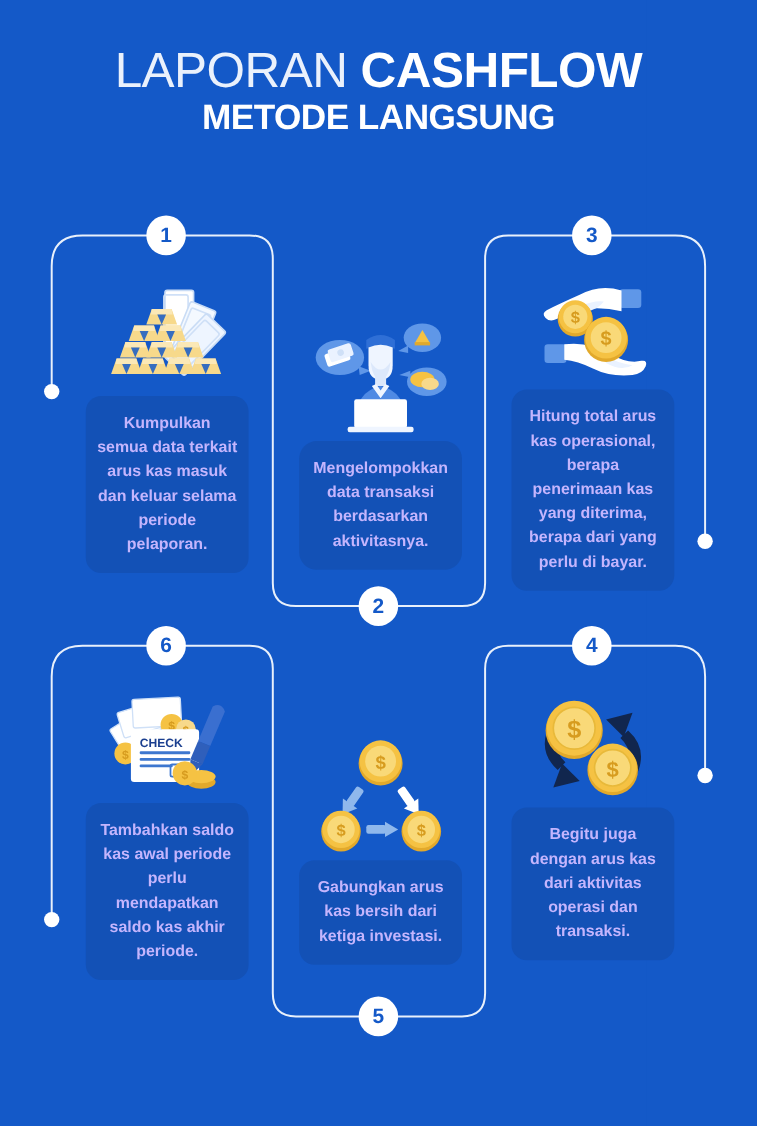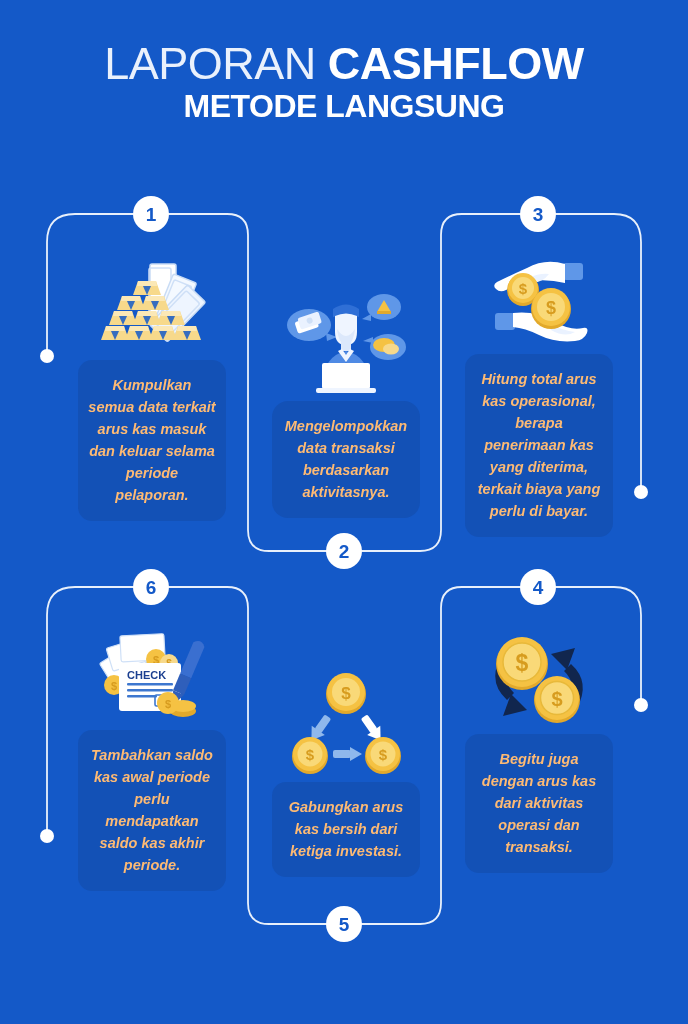--- a/index.html
+++ b/index.html
@@ -26,24 +26,23 @@
 
   
   .connectors { position: absolute; inset: 0; width: 688px; height: 1024px; pointer-events: none; }
 
   
   .card { position: absolute; }
   .card .illus { position: absolute; left: 0; width: 100%; display: flex; justify-content: center; }
   .panel {
     position: absolute; left: 0; width: 100%;
     background: #1351b6; border-radius: 14px;
-    color: #fdba74; font-size: 14.5px; font-weight: 600;
+    color: #c4b5fd; font-size: 14.5px; font-weight: 600;
     line-height: 1.52; text-align: center;
     padding: 14px 10px 15px;
-    font-style: italic;
   }
 
   
   #card1 { left: 78px;  top: 255px; width: 148px; }
   #card1 .illus { top: 0; height: 105px; }
   #card1 .panel { top: 105px; }
 
   #card2 { left: 272px; top: 285px; width: 148px; }
   #card2 .illus { top: 0; height: 112px; }
   #card2 .panel { top: 116px; border-radius: 16px; }
@@ -257,21 +256,21 @@
         </g>
 
         <g>
           <circle cx="72" cy="54" r="20" fill="#e2a92b"></circle>
           <circle cx="72" cy="52" r="19" fill="#f5c243"></circle>
           <circle cx="72" cy="52" r="14" fill="#f9d978"></circle>
           <text x="72" y="59" font-family="'Liberation Sans',sans-serif" font-size="18" font-weight="700" fill="#d79c1f" text-anchor="middle">$</text>
         </g>
       </svg>
     </div>
-    <div class="panel">Hitung total arus kas operasional, berapa penerimaan kas yang diterima, terkait biaya yang perlu di bayar.</div>
+    <div class="panel">Hitung total arus kas operasional, berapa penerimaan kas yang diterima, berapa dari yang perlu di bayar.</div>
   </div>
 
   <div class="card" id="card6">
     <div class="illus">
       <svg width="122" height="102" viewBox="0 0 122 102">
 
         <g fill="#ffffff" stroke="#cfe0f7" stroke-width="1.2">
           <g transform="rotate(-32 40 40)">
               <rect x="14" y="22" width="44" height="24" rx="2"></rect>
             </g>

